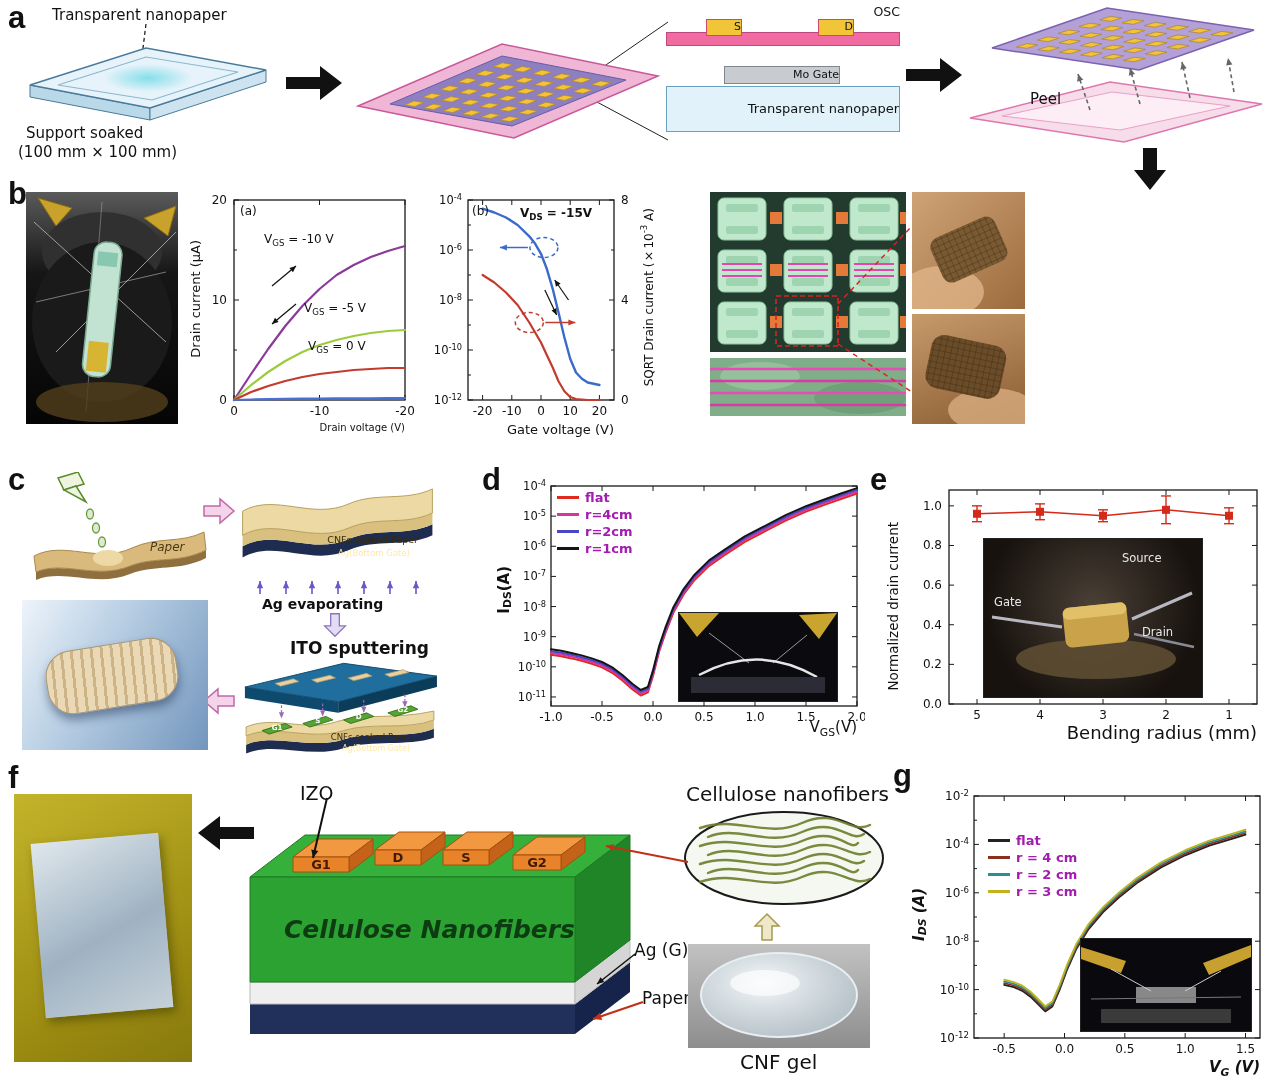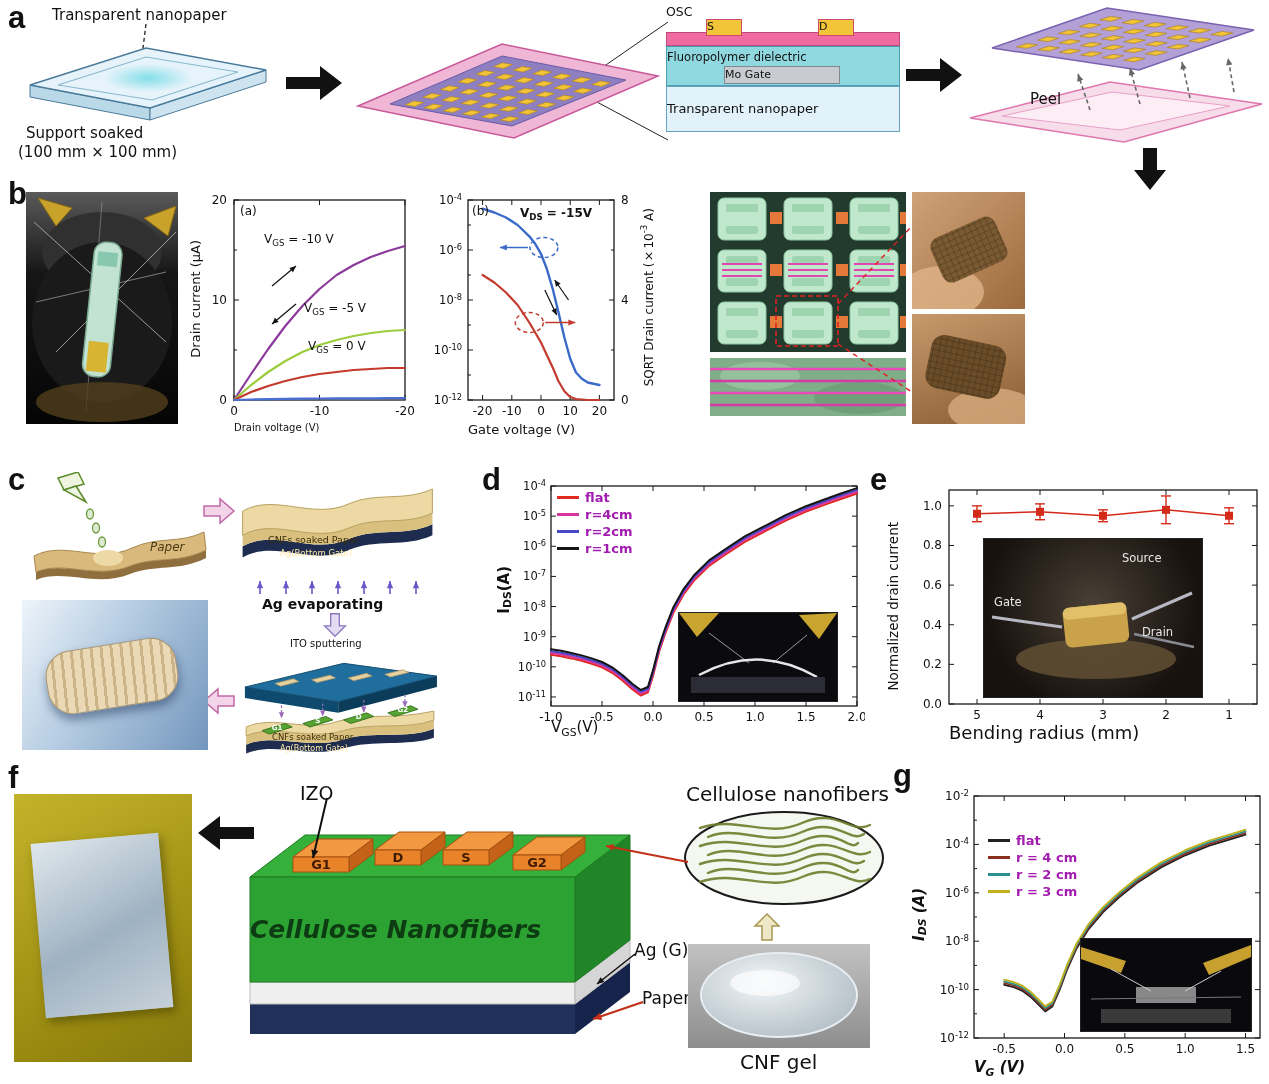--- a/index.html
+++ b/index.html
@@ -4,21 +4,21 @@
 <style>
   *{box-sizing:border-box;margin:0;padding:0}
   body{background:#fff}
   #fig{position:relative;width:1269px;height:1084px;background:#fff;overflow:hidden;
        font-family:"DejaVu Sans","Liberation Sans",sans-serif;color:#111}
   .abs{position:absolute}
   .plabel{font-size:31px;font-weight:bold;font-family:"Liberation Sans",sans-serif}
   .lab{white-space:nowrap}
   .vlab{writing-mode:vertical-rl;transform:rotate(180deg);white-space:nowrap}
   .clab{font-size:12px;white-space:nowrap}
-  .xlab{text-align:left}
+  .xlab{text-align:right}
   .lrow{font-size:13px;font-weight:bold;line-height:17px;white-space:nowrap;color:#a21caf}
   .lsam{display:inline-block;width:22px;height:3px;margin-right:6px;vertical-align:3px}
   sub{font-size:72%}
   sup{font-size:72%}
   svg{display:block}
 </style>
 </head>
 <body>
 
 <div id="fig">
@@ -92,23 +92,20 @@
       <polygon points="203.1,84.7 212.7,86.4 221.9,82.9 212.2,81.2" fill="#f2c437" stroke="#b8860b" stroke-width="0.6"></polygon>
       <polygon points="221.3,77.6 231.0,79.4 240.2,75.9 230.4,74.1" fill="#f2c437" stroke="#b8860b" stroke-width="0.6"></polygon>
       <polygon points="239.6,70.6 249.4,72.4 258.5,68.8 248.7,67.0" fill="#f2c437" stroke="#b8860b" stroke-width="0.6"></polygon>
     </svg>
 
   <div class="abs" style="left:666px;top:4px;width:234px;height:132px">
     <div class="abs xlab" style="left:0;top:0;width:100%;font-size:12.5px">OSC</div>
     <div class="abs" style="left:0;top:28px;width:234px;height:14px;background:#f06ca0;border:1px solid #c04880"></div>
     <div class="abs xlab" style="left:40px;top:15px;width:36px;height:17px;background:#f2c437;border:1.5px solid #d0486a;font-size:11px">S</div>
     <div class="abs xlab" style="left:152px;top:15px;width:36px;height:17px;background:#f2c437;border:1.5px solid #d0486a;font-size:11px">D</div>
-    <div class="abs" style="left:0;top:42px;width:234px;height:40px;background:#90d8e0;border:1px solid #4aa0b0">
-      <div class="abs xlab" style="left:0;top:3px;width:100%;font-size:11.5px">Fluoropolymer dielectric</div>
-    </div>
     <div class="abs xlab" style="left:58px;top:62px;width:116px;height:18px;background:#c8ccd0;border:1px solid #80888f;font-size:11px;padding-top:1px">Mo Gate</div>
     <div class="abs" style="left:0;top:82px;width:234px;height:46px;background:#e2f2fa;border:1px solid #6aa0c0">
       <div class="abs xlab" style="left:0;top:14px;width:100%;font-size:13px">Transparent nanopaper</div>
     </div>
   </div>
 
   <svg class="abs" style="left:906px;top:58px" width="56" height="34" viewBox="0 0 56 34">
     <polygon points="0,11 34,11 34,0 56,17 34,34 34,23 0,23" fill="#111"></polygon>
   </svg>
 
@@ -409,21 +406,21 @@
       <line x1="140" y1="16" x2="140" y2="3" stroke="#6a58c8" stroke-width="1.6"></line>
       <polygon points="140.0,3.0 143.2,10.2 136.8,10.2" fill="#6a58c8"></polygon>
       <line x1="166" y1="16" x2="166" y2="3" stroke="#6a58c8" stroke-width="1.6"></line>
       <polygon points="166.0,3.0 169.2,10.2 162.8,10.2" fill="#6a58c8"></polygon>
     </svg>
   <div class="abs lab" style="left:262px;top:596px;font-size:14px;font-weight:bold">Ag evaporating</div>
 
   <svg class="abs" style="left:322px;top:612px" width="26" height="26" viewBox="0 0 30 30">
     <polygon points="10,2 20,2 20,16 27,16 15,28 3,16 10,16" fill="#e4dcf2" stroke="#8a76c0" stroke-width="1.5"></polygon>
   </svg>
-  <div class="abs lab" style="left:290px;top:638px;font-size:10px;font-weight:normal">ITO sputtering</div>
+  <div class="abs lab" style="left:290px;top:638px;font-size:17px;font-weight:bold">ITO sputtering</div>
 
   <svg class="abs" id="svg-ito" style="left:226px;top:656px" width="228" height="64" viewBox="0 0 228 70">
     <polygon points="10,34 112,50 112,62 10,46" fill="#0e4a6e"></polygon>
     <polygon points="112,50 220,22 220,34 112,62" fill="#0b3c5a"></polygon>
     <polygon points="10,34 118,8 220,22 112,50" fill="#1f6e9e" stroke="#0f4668"></polygon>
   <polygon points="43.0,30.0 63.0,25.0 69.0,28.0 49.0,33.0" fill="#e6d2a0" stroke="#b89868" stroke-width="0.8"></polygon>
       <polygon points="83.0,26.0 103.0,21.0 109.0,24.0 89.0,29.0" fill="#e6d2a0" stroke="#b89868" stroke-width="0.8"></polygon>
       <polygon points="123.0,24.0 143.0,19.0 149.0,22.0 129.0,27.0" fill="#e6d2a0" stroke="#b89868" stroke-width="0.8"></polygon>
       <polygon points="163.0,20.0 183.0,15.0 189.0,18.0 169.0,23.0" fill="#e6d2a0" stroke="#b89868" stroke-width="0.8"></polygon>
       <line x1="50" y1="54" x2="50" y2="68" stroke="#9a6ab8" stroke-width="1.3" stroke-dasharray="3,2"></line>

